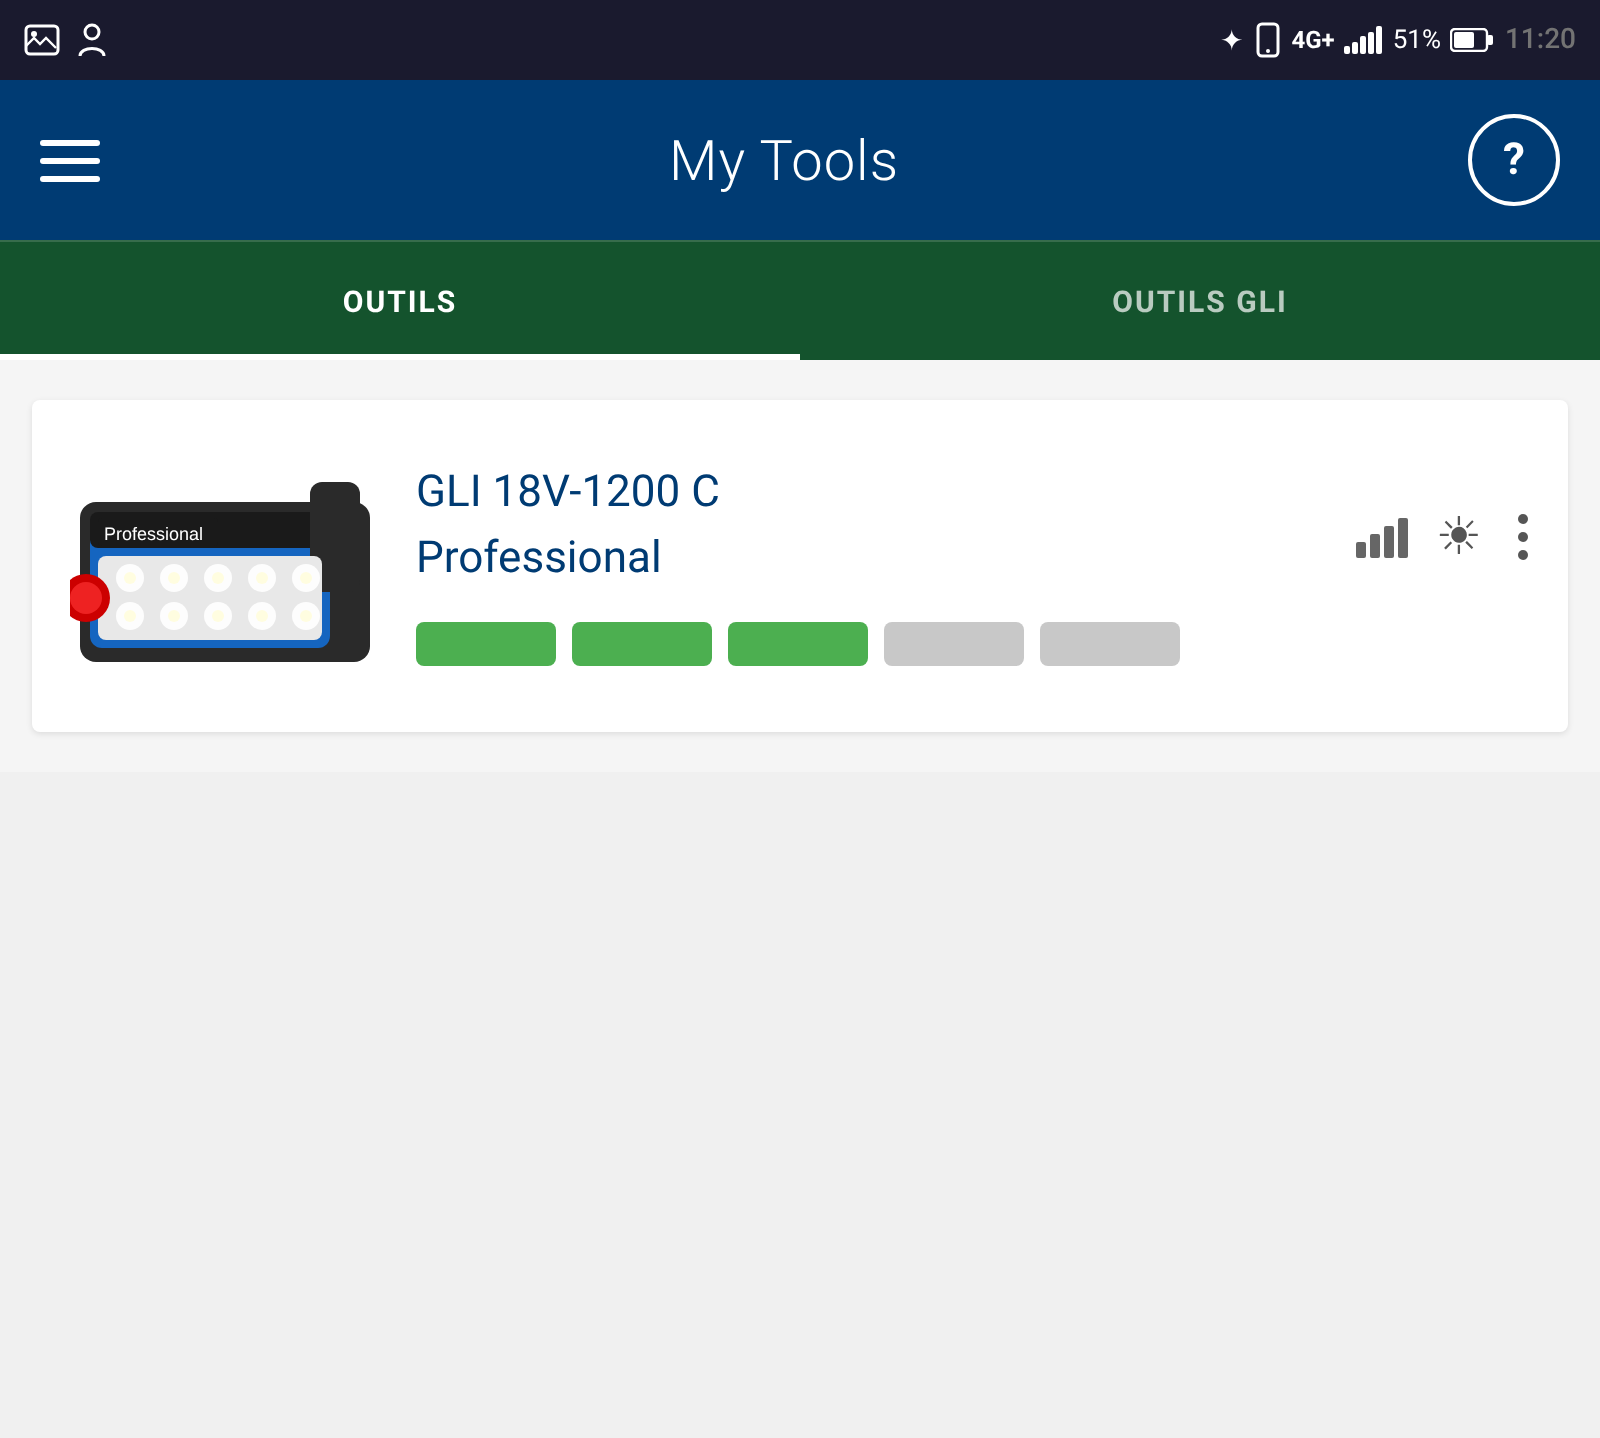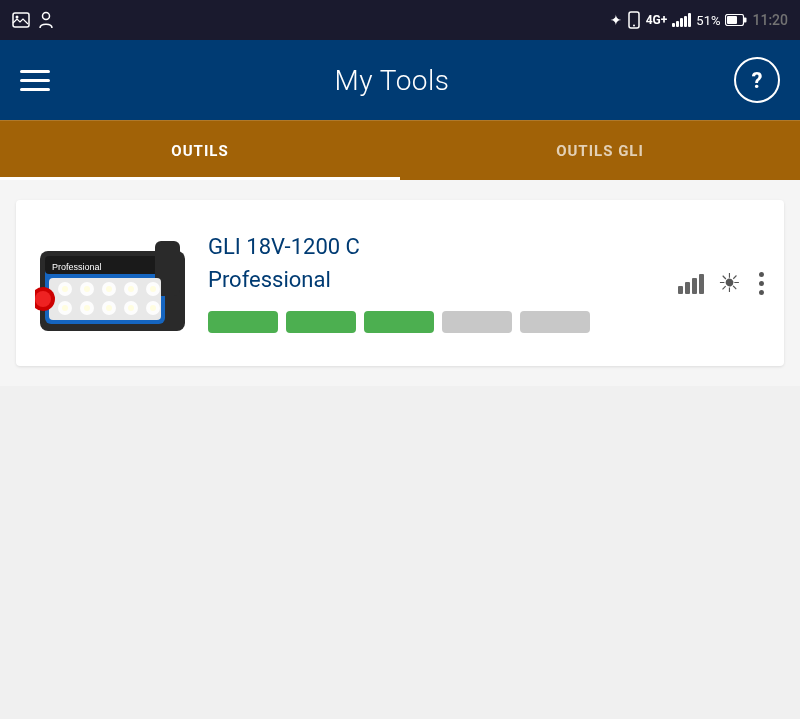--- a/index.html
+++ b/index.html
@@ -70,21 +70,21 @@
       color: white;
       font-size: 22px;
       font-weight: bold;
       cursor: pointer;
     }
 
     
     .tabs {
       width: 100%;
       height: 60px;
-      background: #a16207;
+      background: #14532d;
       display: flex;
       border-top: 1px solid rgba(255,255,255,0.15);
     }
     .tab {
       flex: 1;
       display: flex;
       align-items: center;
       justify-content: center;
       color: white;
       font-size: 15px;
@@ -288,21 +288,21 @@
         <circle cx="8" cy="78" r="12" fill="#cc0000"></circle>
         <circle cx="8" cy="78" r="8" fill="#ee2222"></circle>
 
         <rect x="14" y="38" width="60" height="14" rx="2" fill="#1a1a1a"></rect>
         <text x="17" y="49" font-size="9" fill="white" font-family="Arial">Professional</text>
       </svg>
     </div>
 
     <div class="tool-info">
 
-      <div style="display:flex; align-items:flex-end; justify-content:space-between; margin-bottom:12px;">
+      <div style="display:flex; align-items:center; justify-content:space-between; margin-bottom:12px;">
         <div>
           <div class="tool-name">
             <span>GLI 18V-1200 C</span>
           </div>
           <div class="tool-name">Professional</div>
         </div>
 
         <div style="display:flex; align-items:center; gap:14px; padding-top:4px;">
 
           <div style="display:flex;align-items:flex-end;gap:2px;height:22px;">

